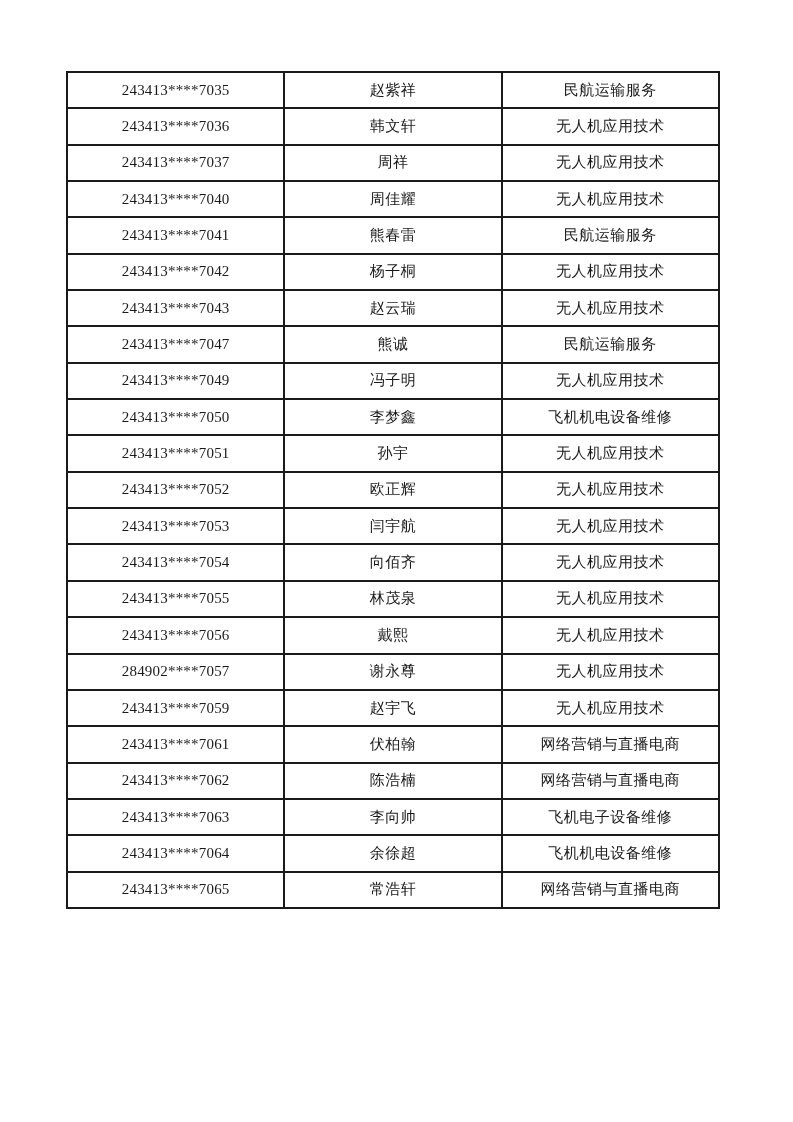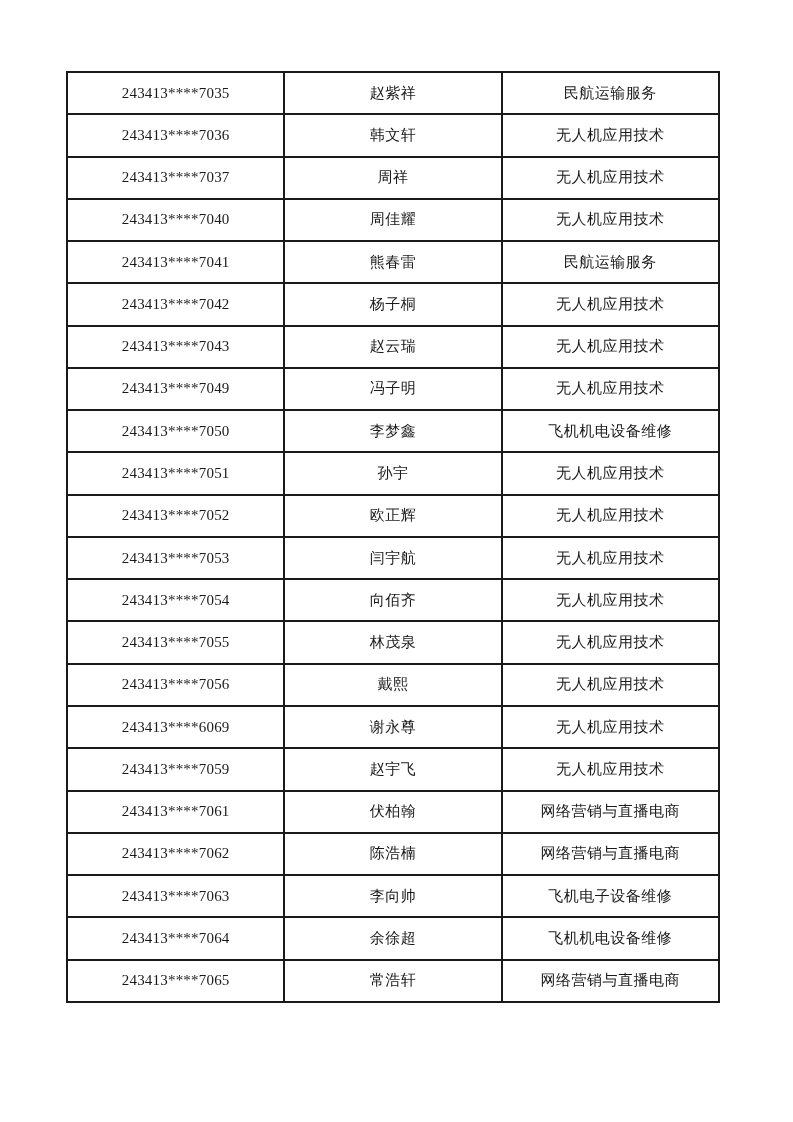--- a/index.html
+++ b/index.html
@@ -14,21 +14,21 @@
     background: #ffffff;
     overflow: hidden;
     font-family: "Liberation Serif", "DejaVu Serif", serif;
     color: #1a1a1a;
   }
   table.roster {
     position: absolute;
     left: 66px;
     top: 71px;
     width: 654px;
-    height: 932px;
+    height: 838px;
     border-collapse: collapse;
     table-layout: fixed;
   }
   table.roster td {
     border: 2px solid #1a1a1a;
     text-align: center;
     vertical-align: middle;
     font-size: 15px;
     letter-spacing: 0.5px;
     padding: 0;
@@ -83,20 +83,25 @@
     <td>无人机应用技术</td>
   </tr>
 
   <tr>
     <td class="id-cell">243413****7043</td>
     <td>赵云瑞</td>
     <td>无人机应用技术</td>
   </tr>
 
 
+  <tr>
+    <td class="id-cell">243413****7047</td>
+    <td>熊诚</td>
+    <td>民航运输服务</td>
+  </tr>
 
   <tr>
     <td class="id-cell">243413****7049</td>
     <td>冯子明</td>
     <td>无人机应用技术</td>
   </tr>
 
   <tr>
     <td class="id-cell">243413****7050</td>
     <td>李梦鑫</td>
@@ -133,21 +138,21 @@
     <td>无人机应用技术</td>
   </tr>
 
   <tr>
     <td class="id-cell">243413****7056</td>
     <td>戴熙</td>
     <td>无人机应用技术</td>
   </tr>
 
   <tr>
-    <td class="id-cell">243413****6069</td>
+    <td class="id-cell">284902****7057</td>
     <td>谢永尊</td>
     <td>无人机应用技术</td>
   </tr>
 
   <tr>
     <td class="id-cell">243413****7059</td>
     <td>赵宇飞</td>
     <td>无人机应用技术</td>
   </tr>
 

